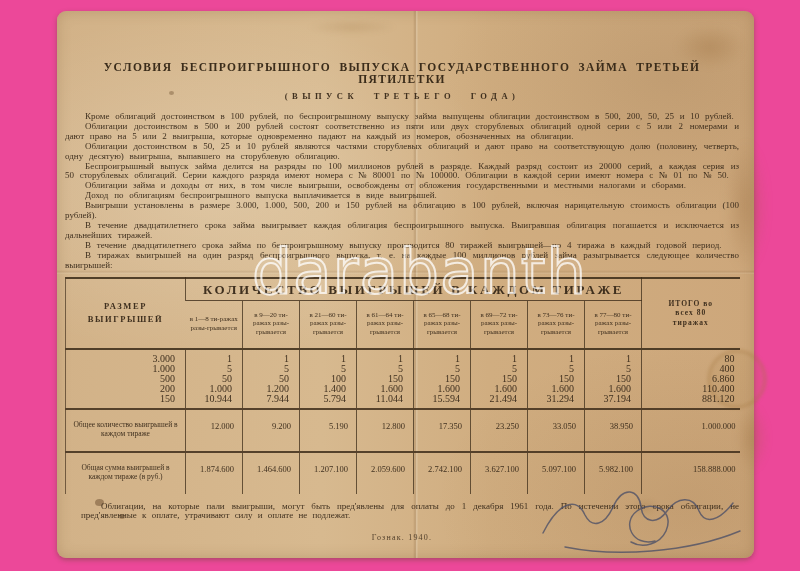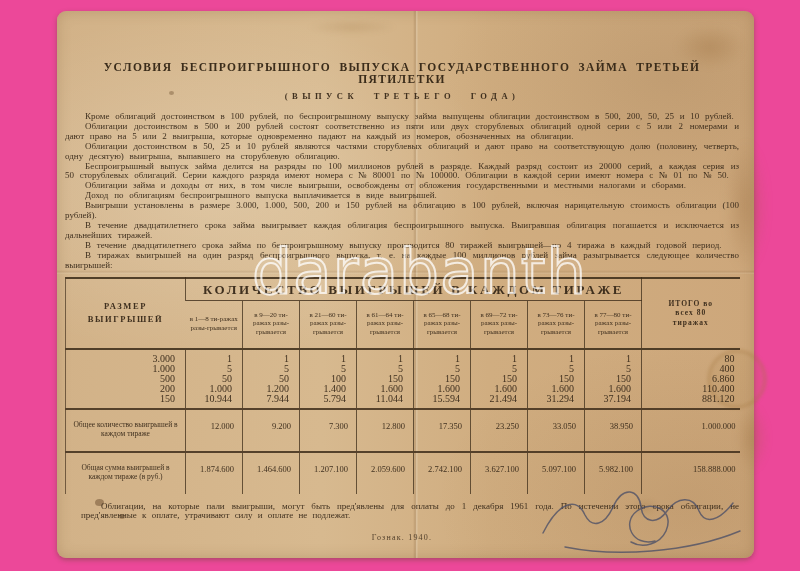--- a/index.html
+++ b/index.html
@@ -195,21 +195,21 @@
           <td>21.494</td>
           <td>31.294</td>
           <td>37.194</td>
           <td class="tot">881.120</td>
         </tr>
 
         <tr class="summary">
           <td class="lab">Общее количество выигрышей в каждом тираже</td>
           <td>12.000</td>
           <td>9.200</td>
-          <td>7.300</td>
+          <td>5.190</td>
           <td>12.800</td>
           <td>17.350</td>
           <td>23.250</td>
           <td>33.050</td>
           <td>38.950</td>
           <td class="tot">1.000.000</td>
         </tr>
         <tr class="summary">
           <td class="lab">Общая сумма выигрышей в каждом тираже (в руб.)</td>
           <td>1.874.600</td>

